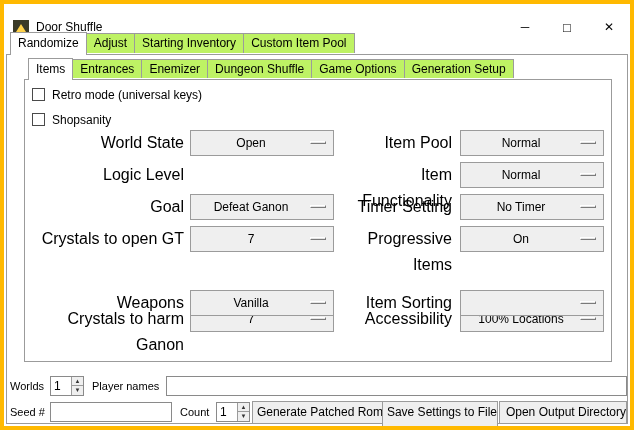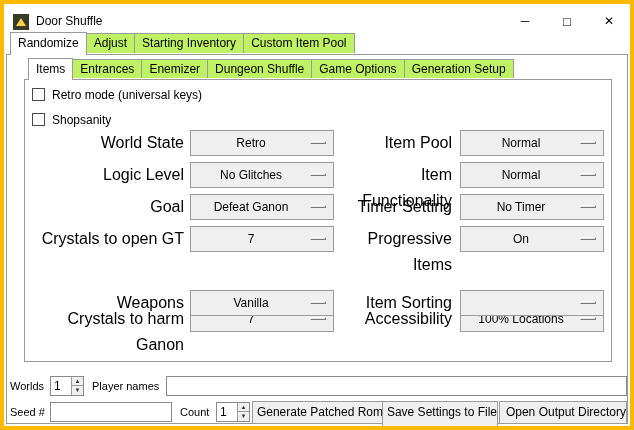--- a/index.html
+++ b/index.html
@@ -3,21 +3,21 @@
 <meta charset="utf-8">
 <style>
   * { margin:0; padding:0; box-sizing:border-box; }
   html,body { width:634px; height:430px; }
   body { font-family:"Liberation Sans", sans-serif; font-size:12px; color:#000; }
 
   .window { position:relative; width:634px; height:430px; background:#ffb900; }
   .inner  { position:absolute; left:4px; top:4px; width:626px; height:422px; background:#ffffff; overflow:hidden; }
 
   
-  .titlebar { position:absolute; left:0; top:4px; width:100%; height:27px; background:#fff; }
+  .titlebar { position:absolute; left:0; top:10px; width:100%; height:27px; background:#fff; }
   .app-icon { position:absolute; left:9px; top:6px; width:16px; height:16px; background:#3a3a28; }
   .app-icon::after { content:""; position:absolute; left:3px; top:4px;
     border-left:5px solid transparent; border-right:5px solid transparent; border-bottom:8px solid #ffd24a; }
   .title-text { position:absolute; left:32px; top:0; line-height:27px; font-size:12px; }
   .win-btn { position:absolute; top:0; width:42px; height:27px; text-align:center; line-height:27px; font-size:12px; cursor:default; }
   .win-btn.min { right:84px; }
   .win-btn.max { right:42px; font-size:13px; }
   .win-btn.close { right:0; }
 
   
@@ -101,36 +101,32 @@
     </div>
 
     <span class="checkbox" style="left:28px; top:84px;"></span>
     <span class="cb-label" style="top:84px;">Retro mode (universal keys)</span>
     <span class="checkbox" style="left:28px; top:109px;"></span>
     <span class="cb-label" style="top:109px;">Shopsanity</span>
 
     <div class="opt-row" style="top:126px;">
       <span class="opt-label l">World State</span>
       <div class="dropdown l">
-        <span class="dd-text">Retro</span>
+        <span class="dd-text">Open</span>
         <span class="dd-indicator"></span>
       </div>
       <span class="opt-label r">Item Pool</span>
       <div class="dropdown r">
         <span class="dd-text">Normal</span>
         <span class="dd-indicator"></span>
       </div>
     </div>
 
     <div class="opt-row" style="top:158px;">
       <span class="opt-label l">Logic Level</span>
-      <div class="dropdown l">
-        <span class="dd-text">No Glitches</span>
-        <span class="dd-indicator"></span>
-      </div>
       <span class="opt-label r">Item Functionality</span>
       <div class="dropdown r">
         <span class="dd-text">Normal</span>
         <span class="dd-indicator"></span>
       </div>
     </div>
 
     <div class="opt-row" style="top:190px;padding-left:8px;">
       <span class="opt-label l">Goal</span>
       <div class="dropdown l">

